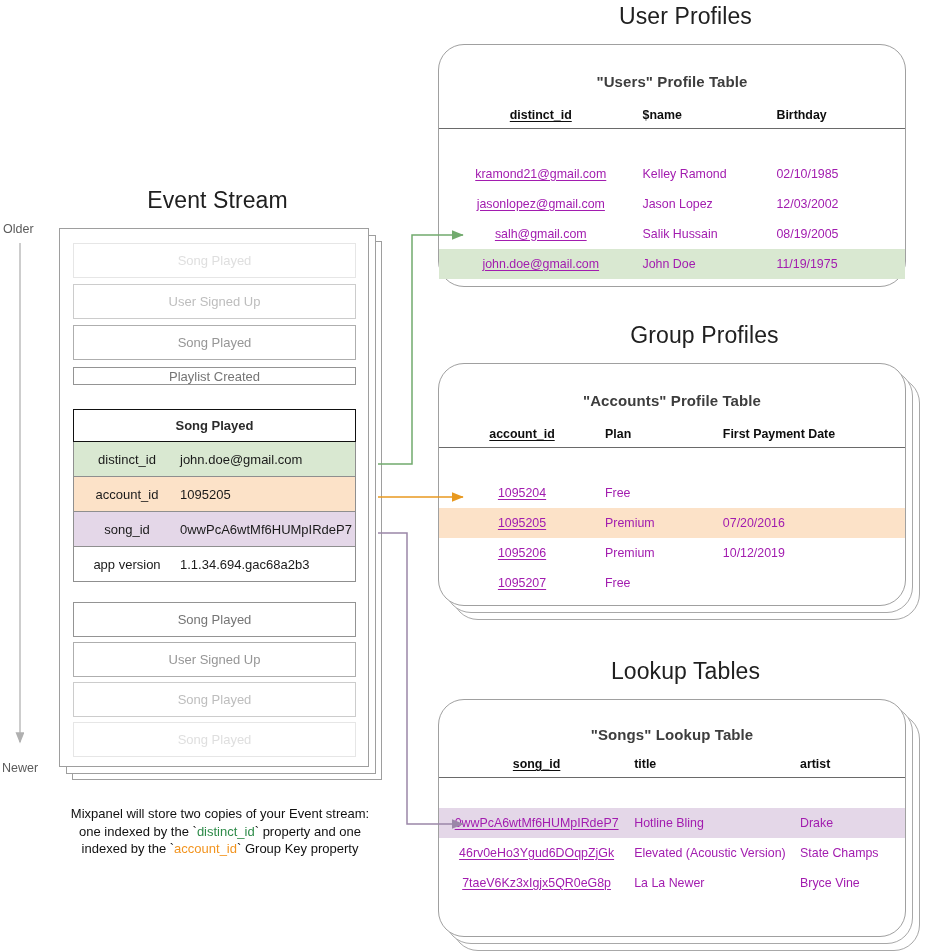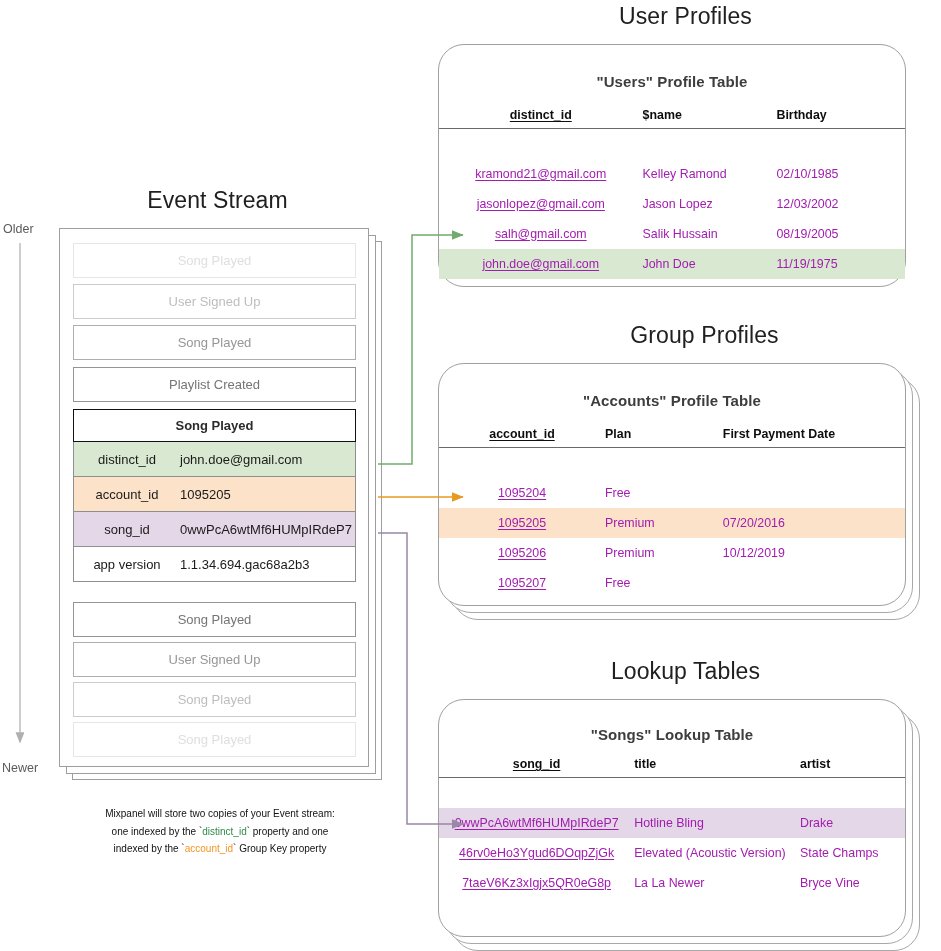--- a/index.html
+++ b/index.html
@@ -121,21 +121,21 @@
 
   
   .axis-label {
     position: absolute; font-size: 12.5px; color: #5b5b5b; white-space: nowrap;
   }
 
   
   #caption {
     position: absolute;
     text-align: center;
-    font-size: 10px;
+    font-size: 13px;
     line-height: 17.5px;
     color: #111111;
   }
   .tok-green  { color: #2e8b49; }
   .tok-orange { color: #f2941f; }
 
   svg.ov { position: absolute; left: 0; top: 0; width: 941px; height: 951px; pointer-events: none; }
 </style>
 </head>
 <body>
@@ -157,21 +157,21 @@
 
     <div class="evt f1" style="left:14px; top:15px; width:283px; height:35px;">
       <span>Song Played</span>
     </div>
     <div class="evt f2" style="left:14px; top:56px; width:283px; height:35px;">
       <span>User Signed Up</span>
     </div>
     <div class="evt f3" style="left:14px; top:97px; width:283px; height:35px;">
       <span>Song Played</span>
     </div>
-    <div class="evt f4" style="left:14px; top:139px; width:283px; height:35px;">
+    <div class="evt f4" style="left:14px; top:139px; width:283px; height:18px;">
       <span>Playlist Created</span>
     </div>
 
     <div class="evt-card" style="left:14px; top:181px; width:283px;">
       <div class="evt-head">
         <span>Song Played</span>
       </div>
       <div class="evt-prop p-green">
         <span class="k">distinct_id</span>
         <span class="v">john.doe@gmail.com</span>

